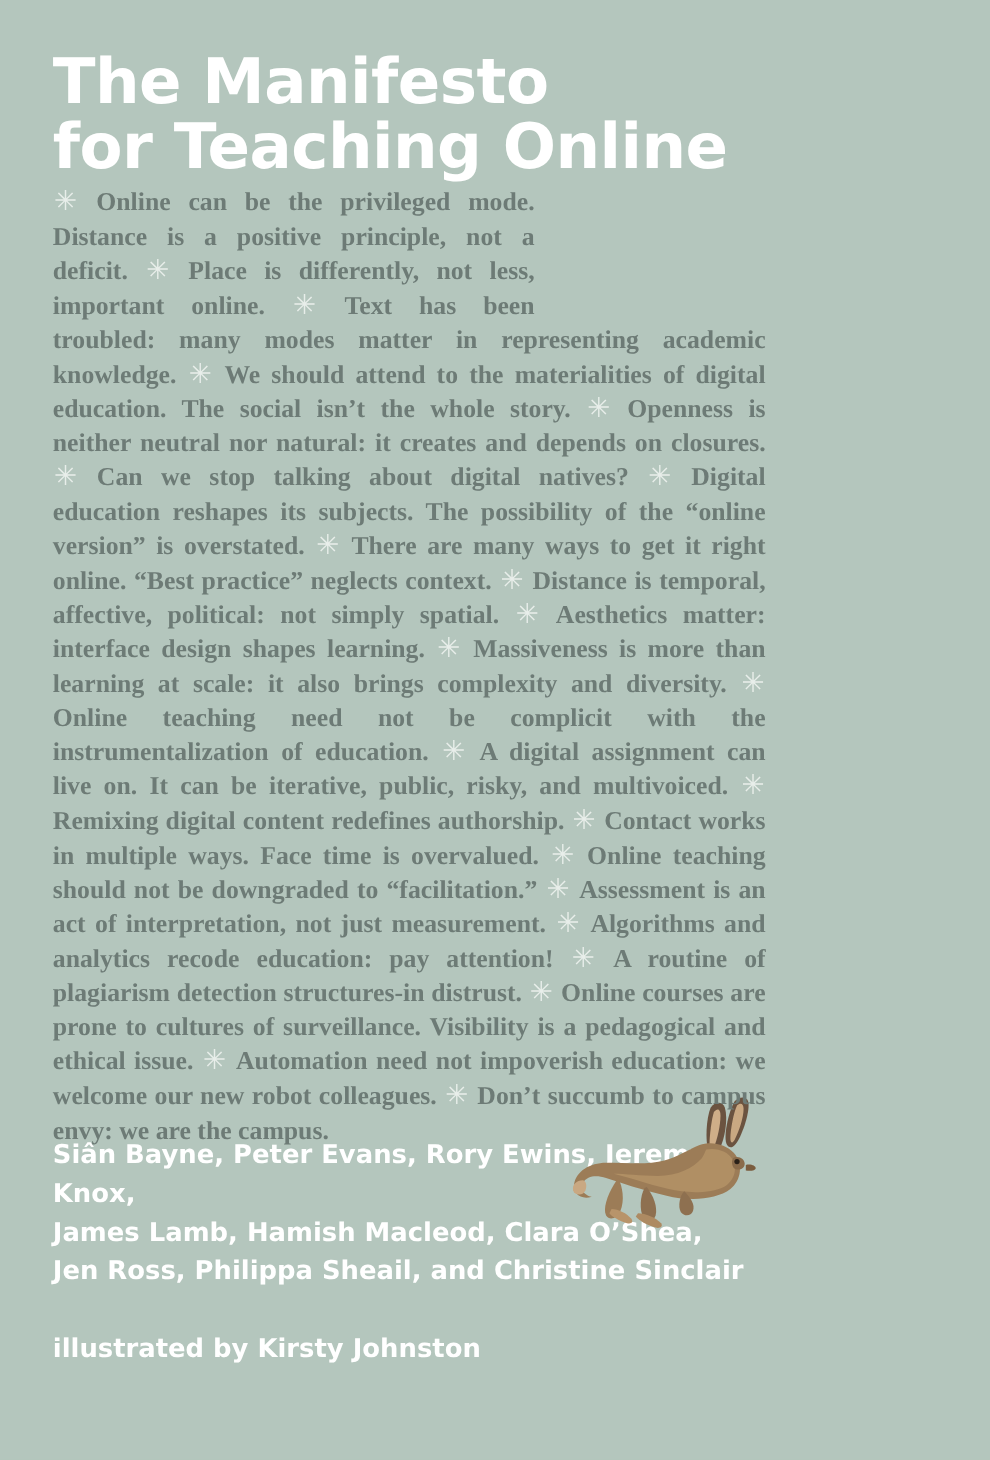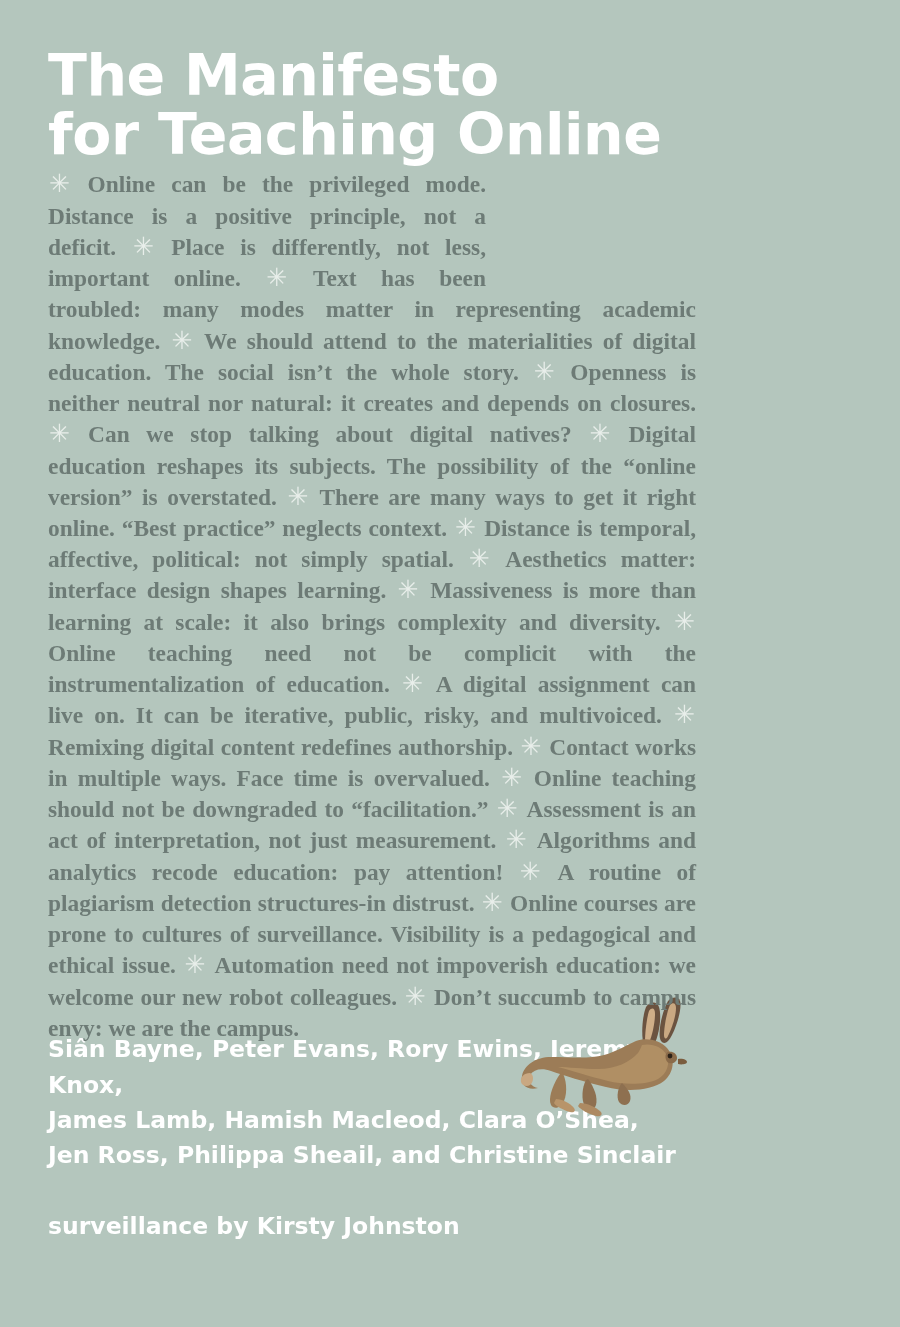--- a/index.html
+++ b/index.html
@@ -115,16 +115,16 @@
       <path d="M62 108 C69 108 78 112 83 117 C85 120 82 122 78 121 C70 119 62 114 60 111 Z" fill="#ad8a62"></path>
       <path d="M104 88 C110 94 114 100 112 106 C110 111 104 111 101 107 C98 102 100 92 104 88 Z" fill="#8e7050"></path>
       <path d="M12 78 C6 78 2 82 3 87 C4 91 9 92 12 90 C16 87 16 79 12 78 Z" fill="#c9a882"></path>
     </g>
   </svg>
 
   <div class="authors">
     <div>Siân Bayne, Peter Evans, Rory Ewins, Jeremy Knox,
 James Lamb, Hamish Macleod, Clara O’Shea,
 Jen Ross, Philippa Sheail, and Christine Sinclair</div>
-    <div class="illustrator">surveillance by Kirsty Johnston</div>
+    <div class="illustrator">illustrated by Kirsty Johnston</div>
   </div>
 
 </div>
 
 </body></html>

